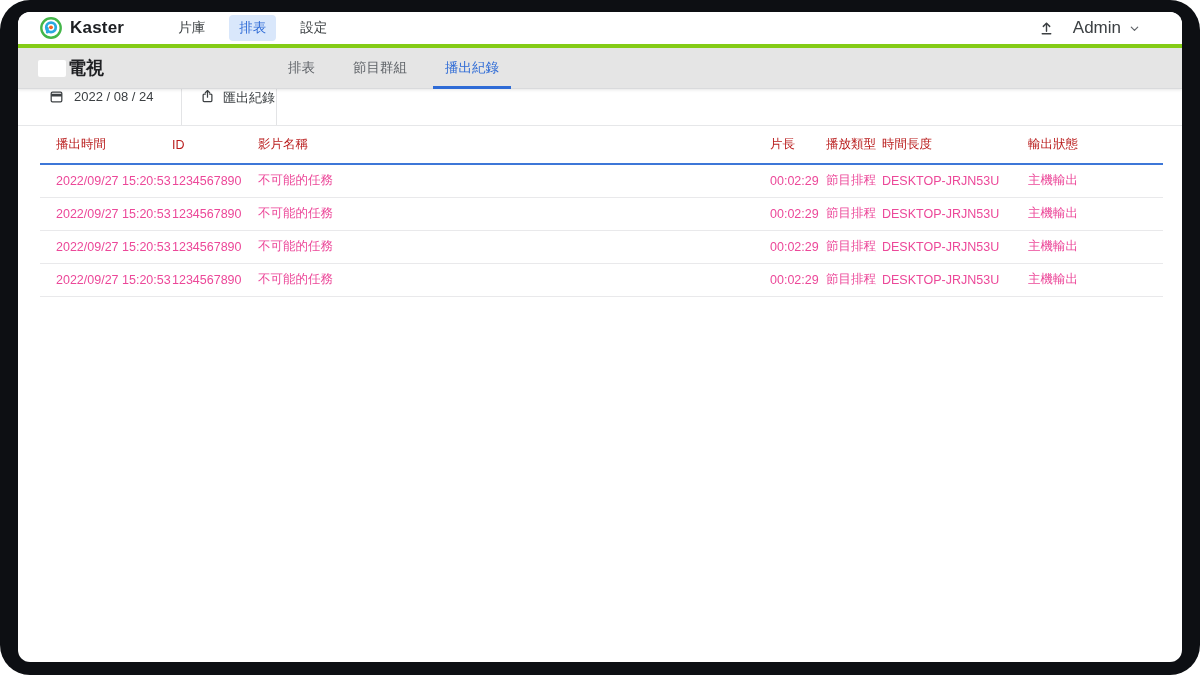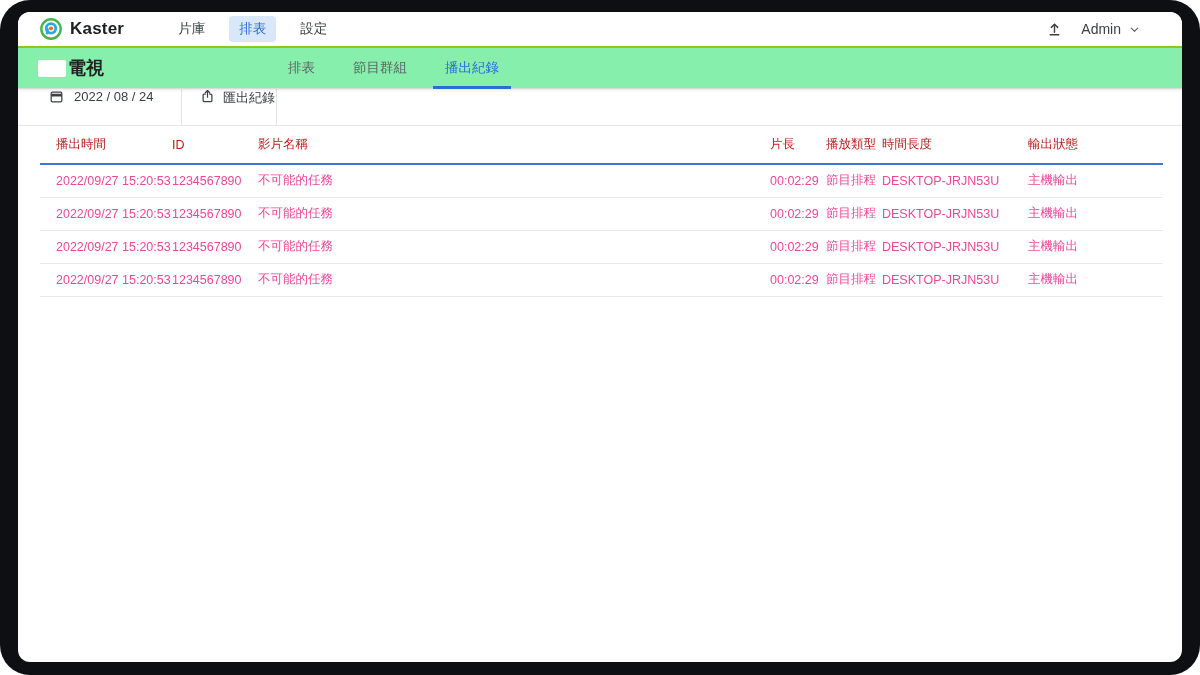--- a/index.html
+++ b/index.html
@@ -1,32 +1,32 @@
 <!DOCTYPE html>
 <html><head>
 <meta charset="utf-8">
 <style>
   * { margin:0; padding:0; box-sizing:border-box; }
   html,body { width:1200px; height:675px; background:#fff; font-family:"Liberation Sans","DejaVu Sans",sans-serif; }
   .device { position:absolute; inset:0; width:1200px; height:675px; background:#0d0f13; border-radius:30px; }
   .screen { position:absolute; left:18px; top:12px; right:18px; bottom:13px; background:#ffffff; border-radius:12px; overflow:hidden; }
 
   
-  .navbar { height:36px; background:#ffffff; display:flex; align-items:center; padding:0 42px 0 22px; border-bottom:2px solid #84cc16; position:relative; z-index:3; }
+  .navbar { height:36px; background:#ffffff; display:flex; align-items:center; padding:0 42px 0 22px; border-bottom:4px solid #84cc16; position:relative; z-index:3; }
   .brand { display:flex; align-items:center; gap:8px; }
   .brand-name { font-size:17px; font-weight:bold; color:#1c1e21; letter-spacing:.2px; }
   .nav-menu { display:flex; align-items:center; gap:14px; margin-left:44px; }
   .nav-item { font-size:13.5px; color:#3c4043; padding:4px 10px; border-radius:4px; cursor:pointer; }
   .nav-item.active { background:#d9e7fb; color:#2e6bd6; }
   .nav-right { margin-left:auto; display:flex; align-items:center; gap:18px; }
   .admin-box { display:flex; align-items:center; gap:8px; cursor:pointer; }
-  .admin-name { font-size:14px; color:#3c4043; }
+  .admin-name { font-size:17px; color:#3c4043; }
 
   
-  .titlebar { height:41px; background:#86efac; border-bottom:1px solid #d9dadc; box-shadow:0 1px 3px rgba(0,0,0,.10); position:relative; z-index:2; display:flex; align-items:center; padding-left:20px; }
+  .titlebar { height:41px; background:#e5e5e5; border-bottom:1px solid #d9dadc; box-shadow:0 1px 3px rgba(0,0,0,.10); position:relative; z-index:2; display:flex; align-items:center; padding-left:20px; }
   .redact-box { width:28px; height:17px; background:#ffffff; border-radius:2px; }
   .page-title { font-size:18px; font-weight:bold; color:#202124; margin-left:2px; }
   .tab-bar { position:absolute; left:258px; top:0; bottom:0; display:flex; align-items:stretch; gap:14px; }
   .tab { display:flex; align-items:center; padding:0 12px; font-size:13.5px; color:#5f6368; position:relative; cursor:pointer; }
   .tab.active { color:#2e6bd6; }
   .tab.active::after { content:""; position:absolute; left:0; right:0; bottom:-1px; height:3px; background:#2e6bd6; }
 
   
   .toolbar { height:37px; background:#ffffff; border-bottom:1px solid #e6e7e9; display:flex; align-items:stretch; position:relative; z-index:1; }
   .tool-cell { display:flex; align-items:flex-start; border-right:1px solid #e3e4e6; cursor:pointer; }

